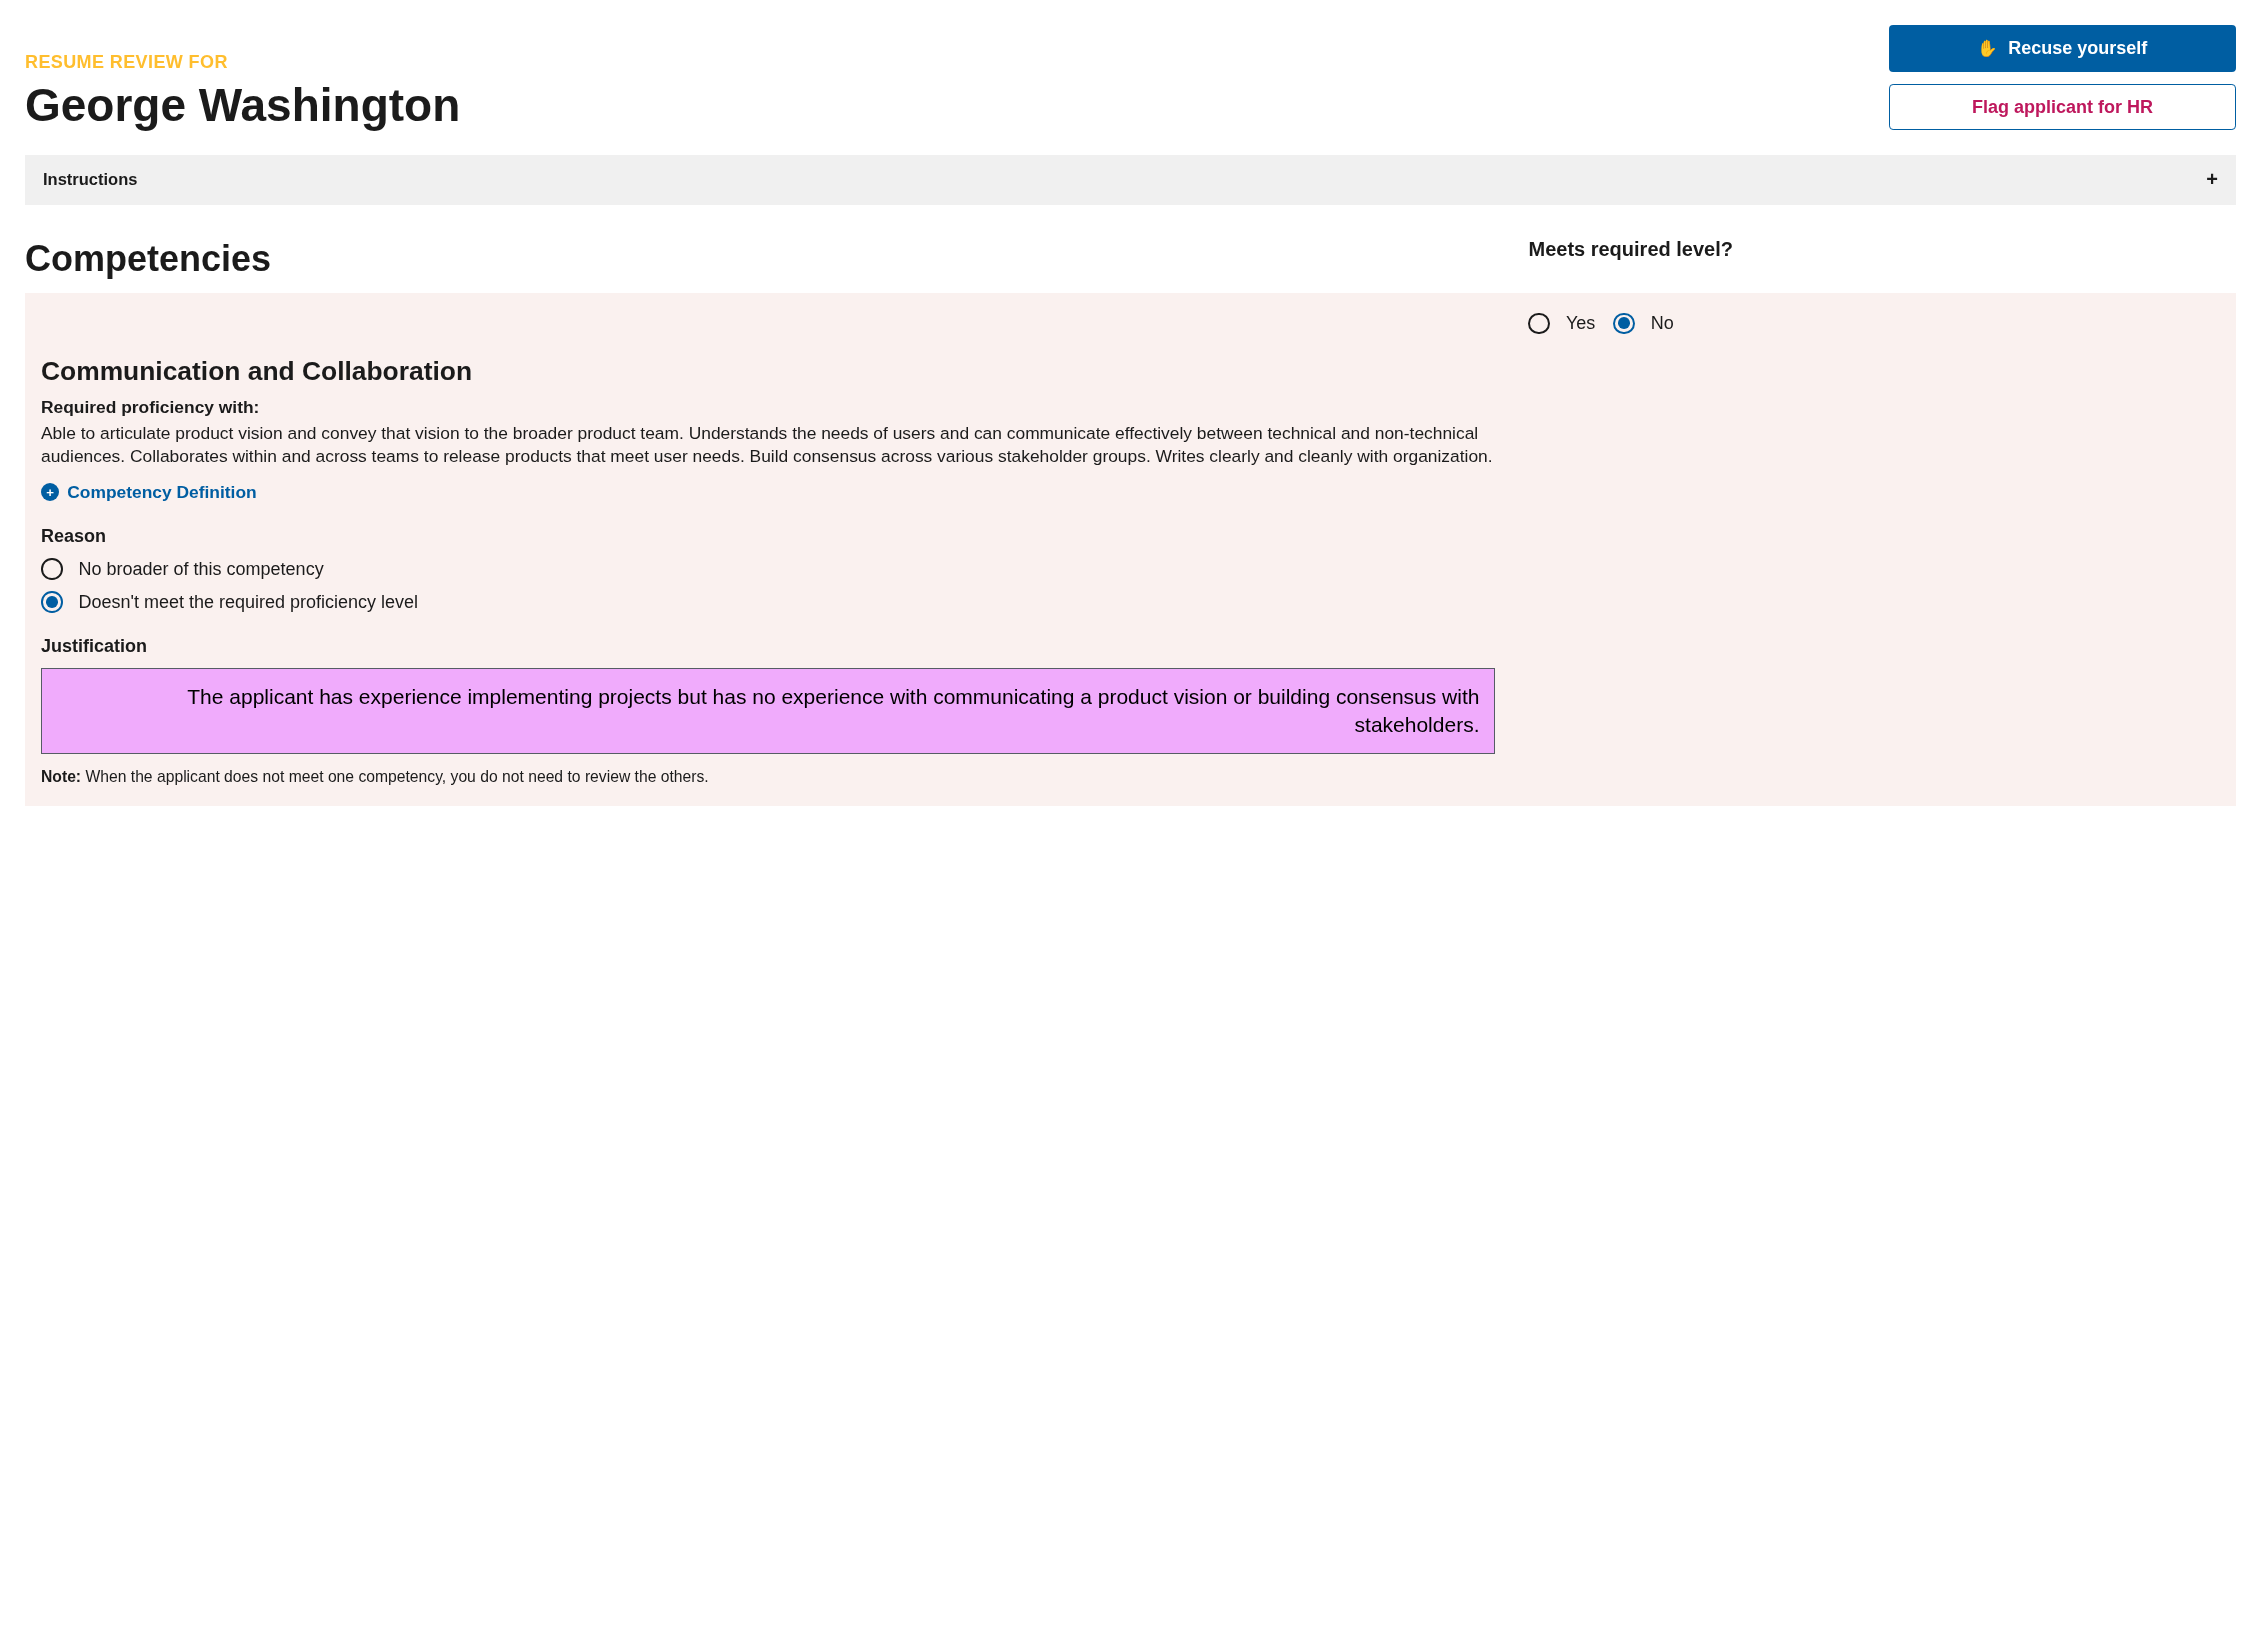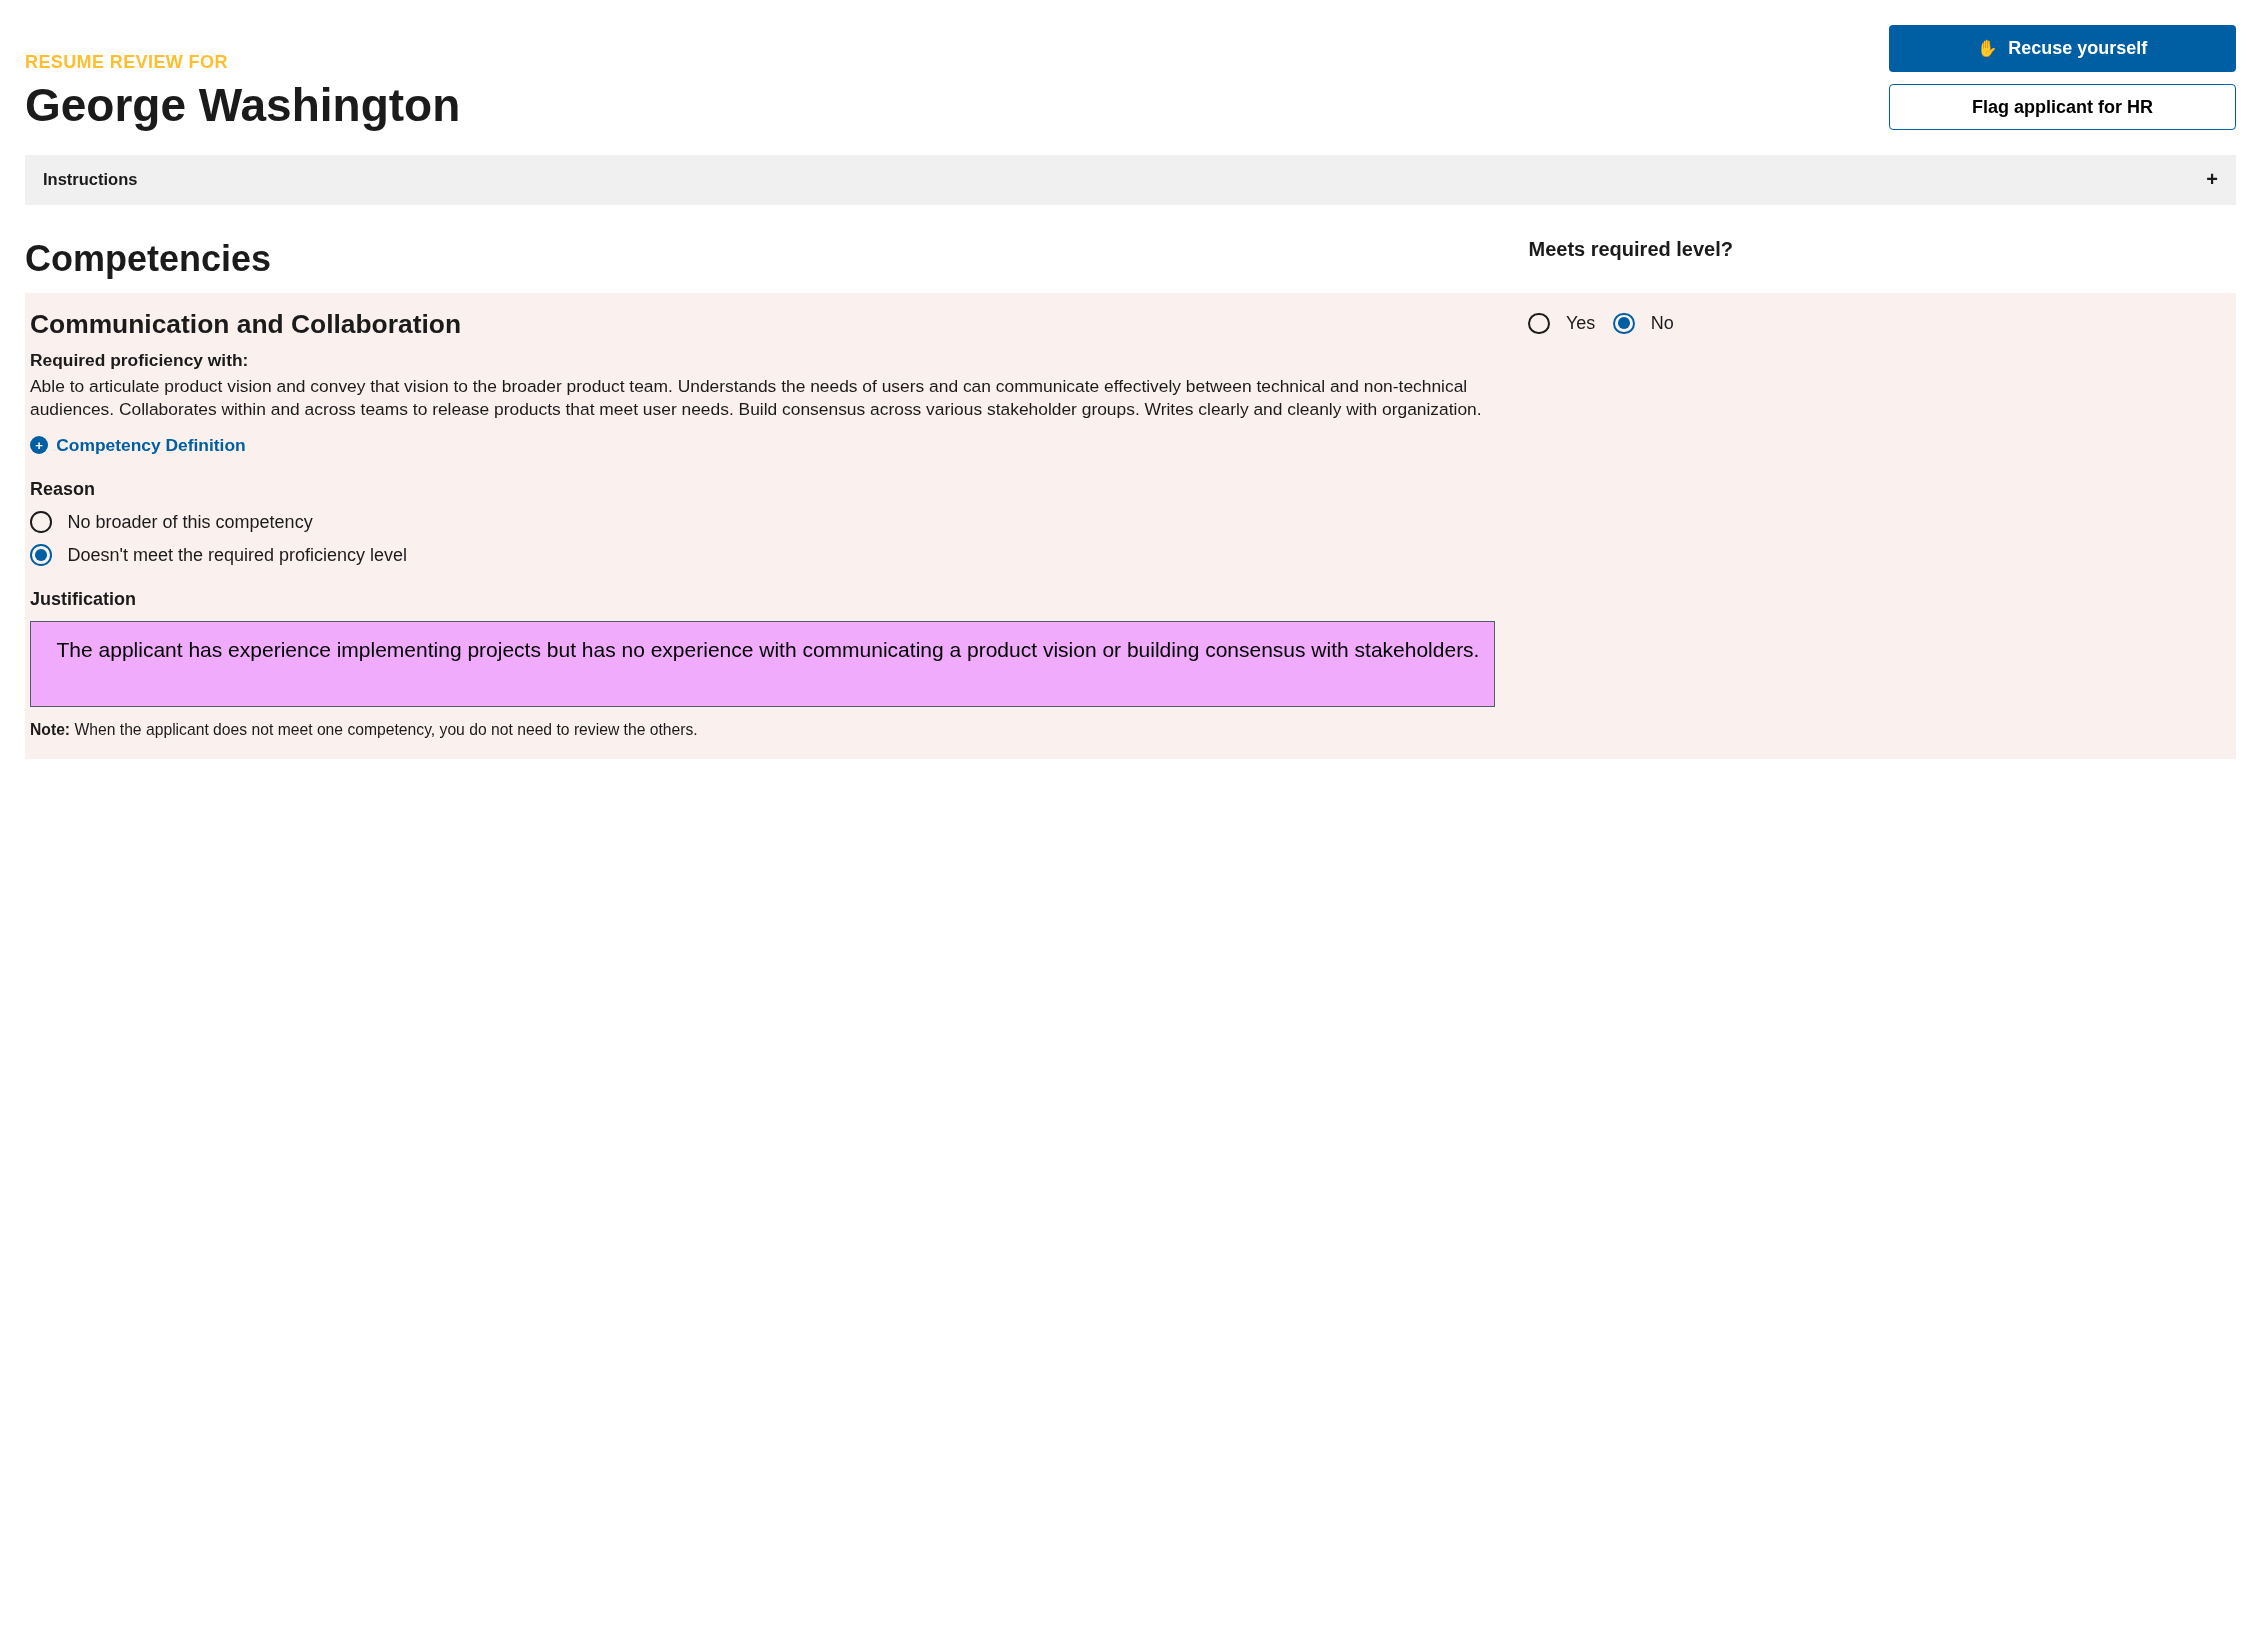--- a/index.html
+++ b/index.html
@@ -43,21 +43,21 @@
       padding: 13.2px 16.5px;
       cursor: pointer;
       border-radius: 4.1px;
       display: flex;
       align-items: center;
       justify-content: center;
       gap: 10px;
     }
     .btn-outline {
       background: #fff;
-      color: #000000;
+      color: #be185d;
       border: 1.7px solid #005ea2;
       font-size: 18px;
       font-weight: 700;
       padding: 11.6px 16.5px;
       cursor: pointer;
       border-radius: 4.1px;
       text-align: center;
     }
     .hand-icon { font-size: 16.5px; }
     .instructions-bar {
@@ -87,22 +87,23 @@
     }
     .competency-box {
       background: #faf1ef;
       padding: 16.5px 0 20px 0;
       display: flex;
       gap: 0;
       width: 100%;
     }
     .comp-left {
       flex: 0 0 68%;
-      padding-left: 5px;
+      padding-left: 16px;
       padding-right: 33px;
+      margin-top: 47px;
     }
     .comp-right {
       flex: 1;
       padding-top: 3.3px;
     }
     .comp-title {
       font-size: 26.4px;
       font-weight: 800;
       margin-bottom: 10px;
     }

